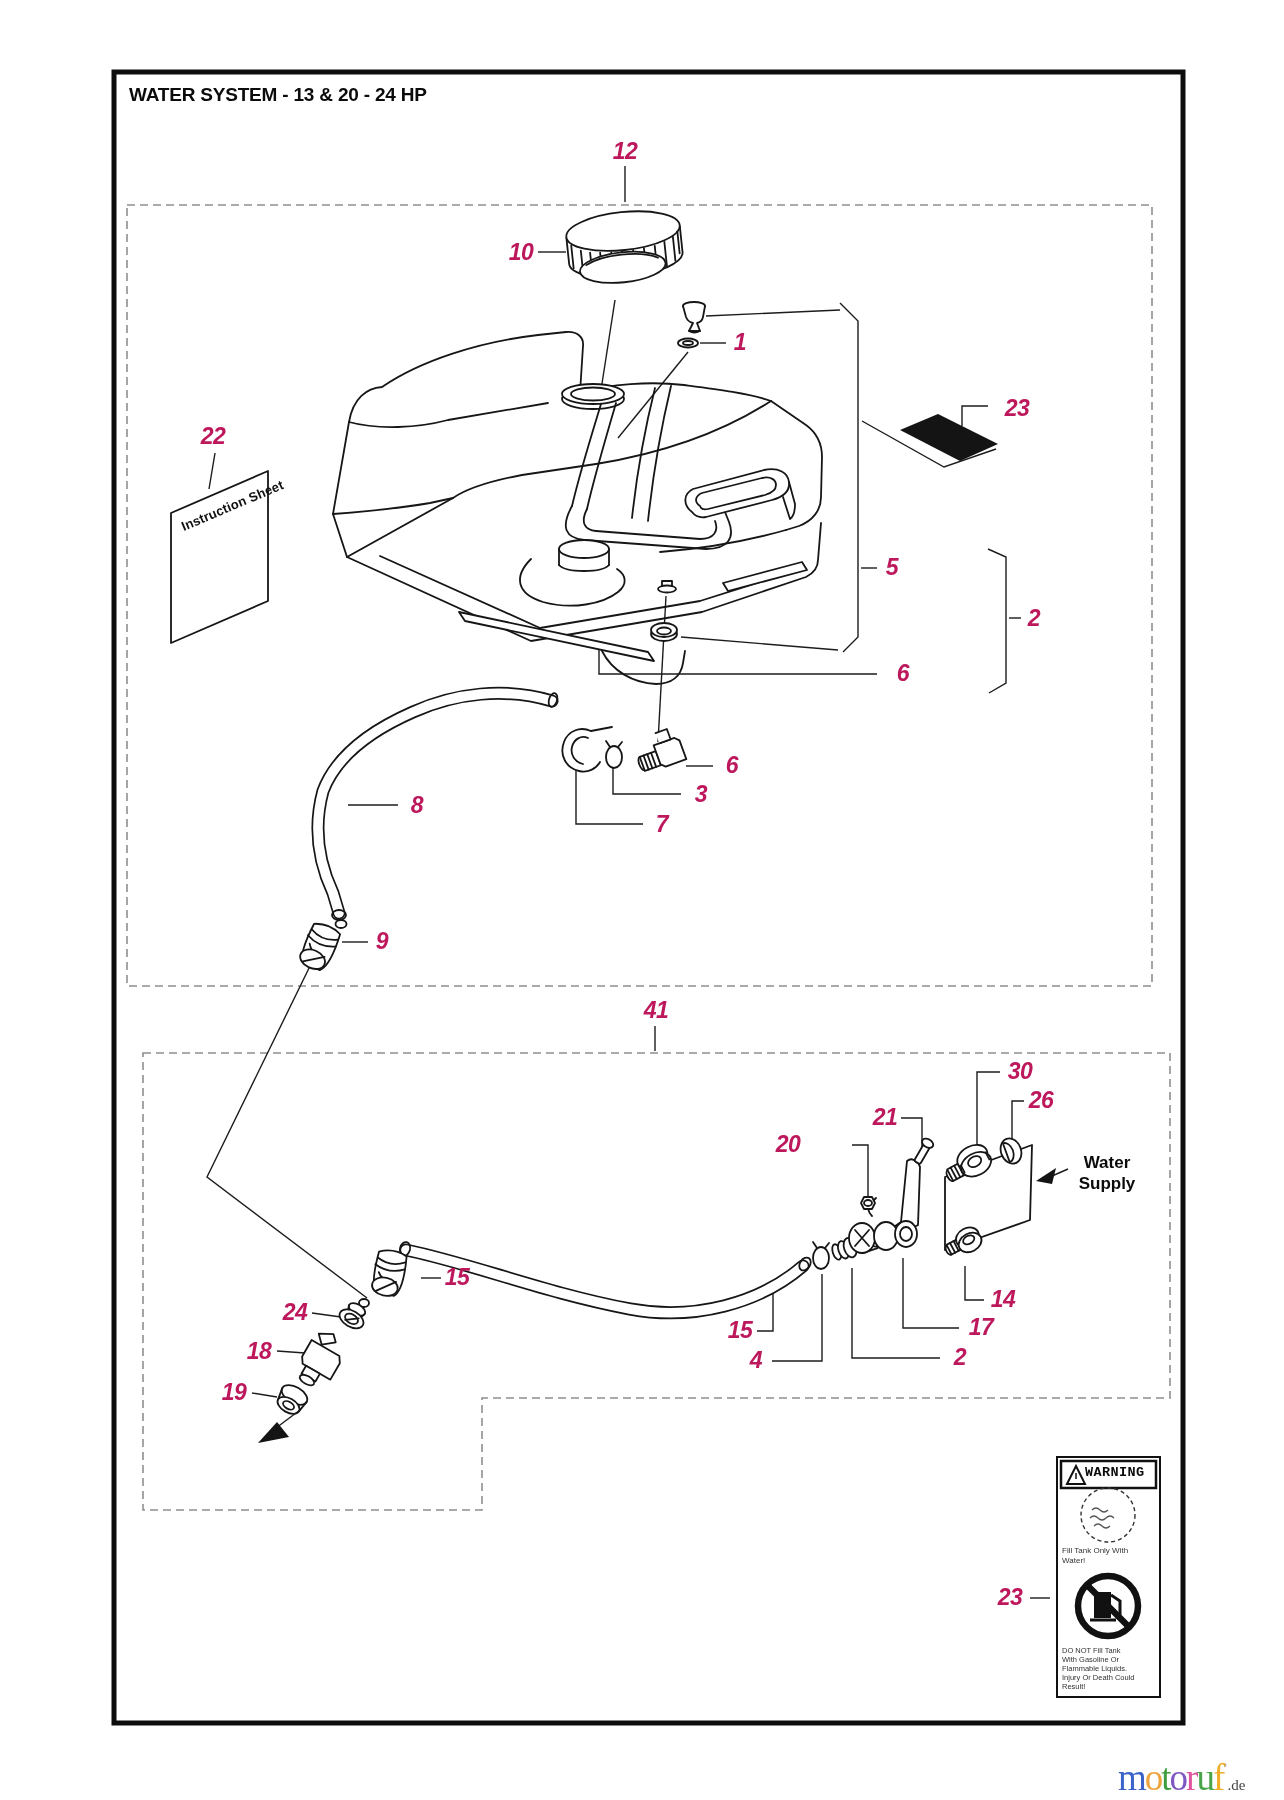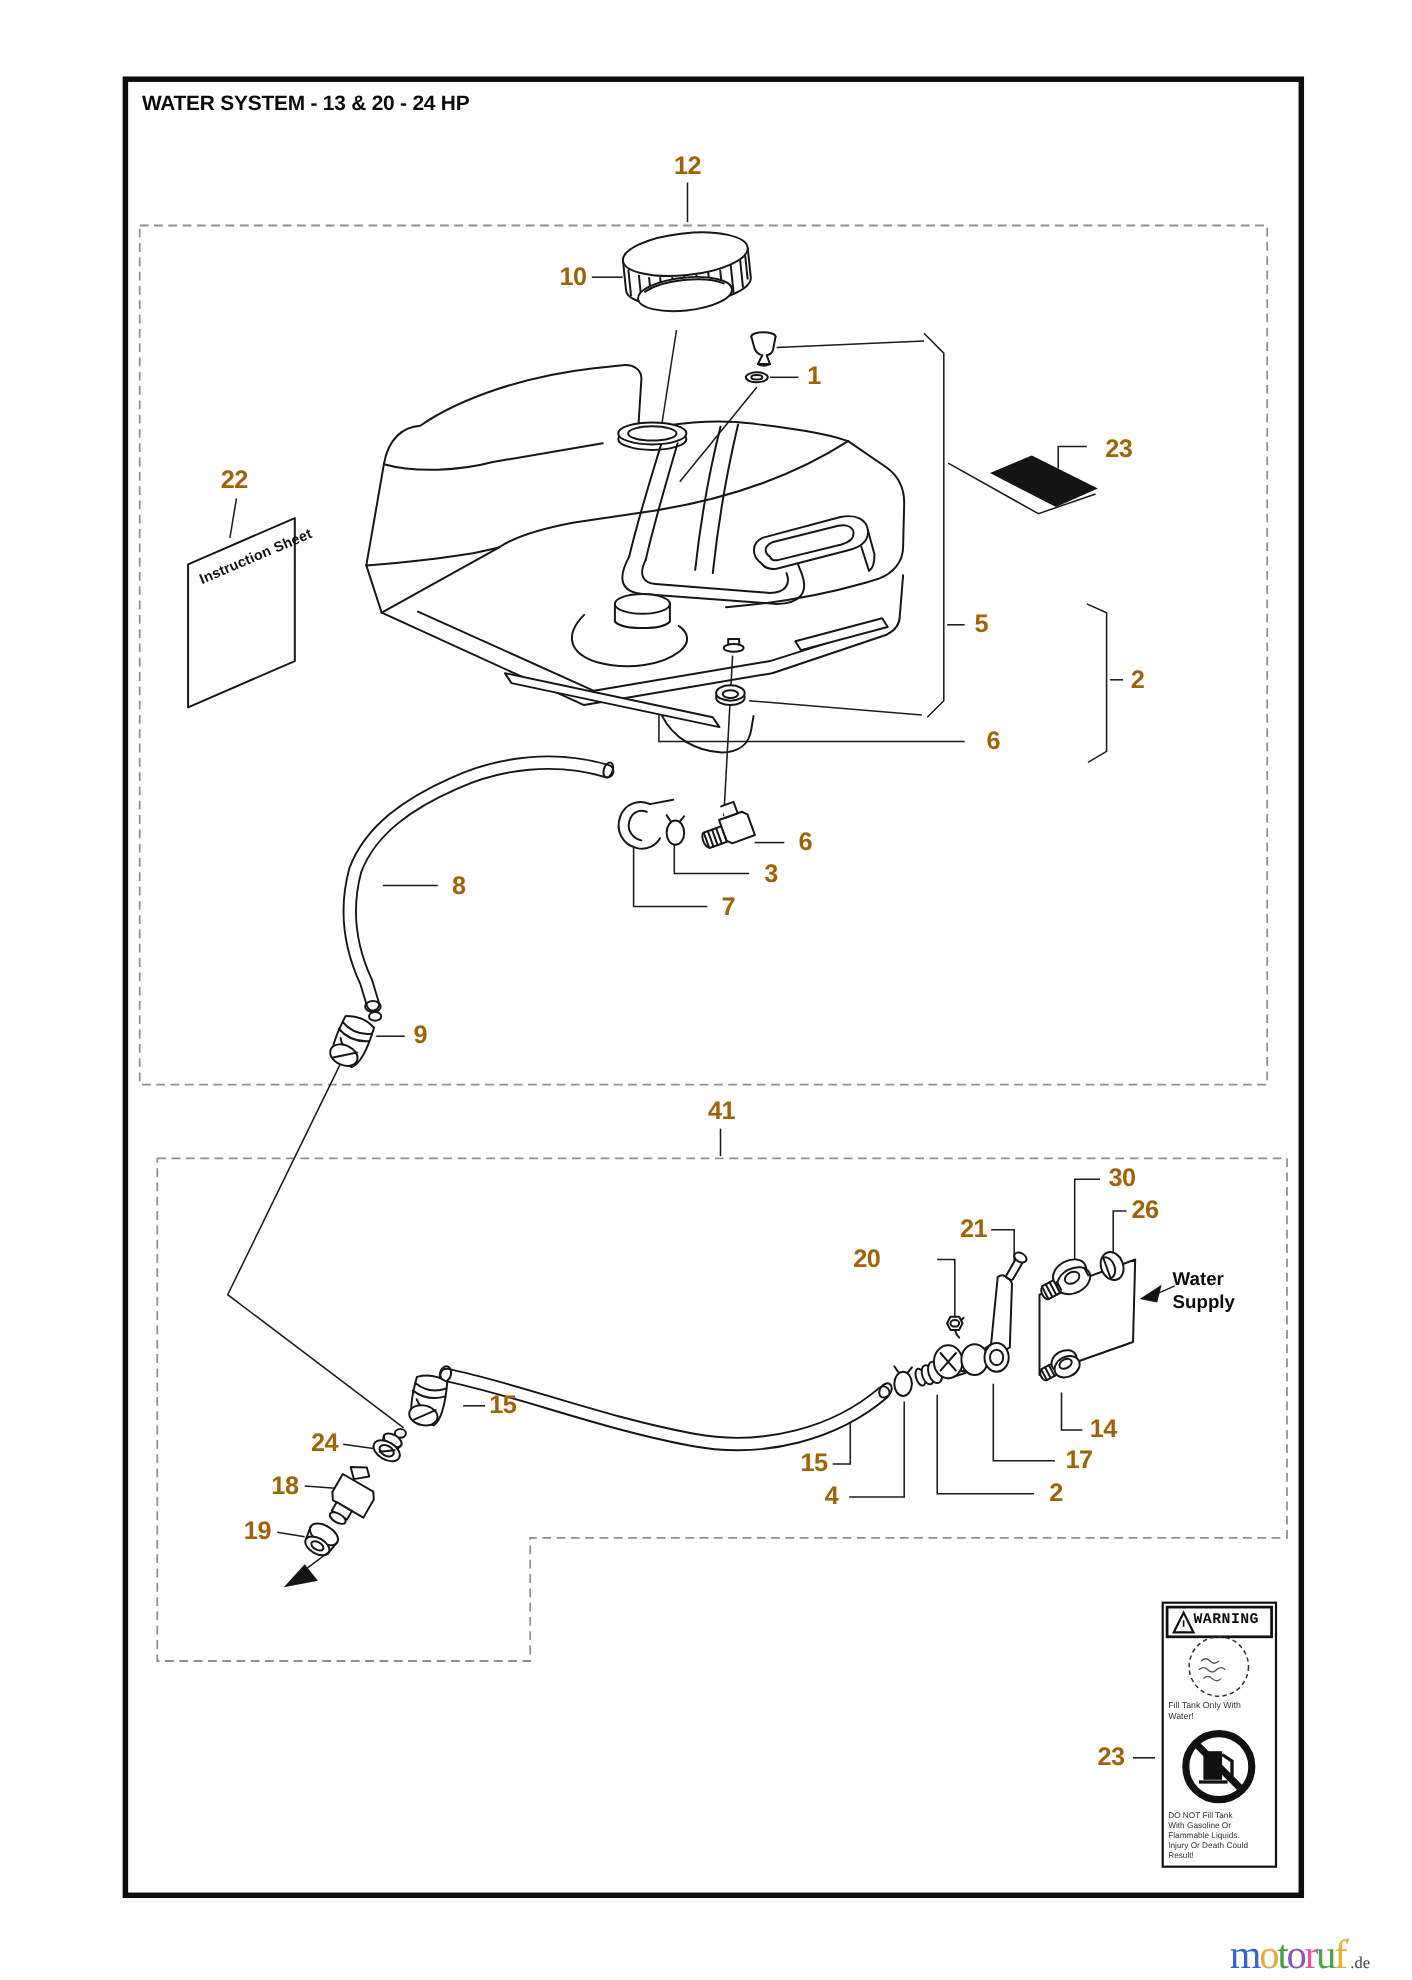--- a/index.html
+++ b/index.html
@@ -3,26 +3,26 @@
 <meta charset="utf-8">
 <style>
   html,body{margin:0;padding:0;background:#fff;}
   #page{position:relative;width:1252px;height:1800px;background:#fff;overflow:hidden;
         font-family:"Liberation Sans",sans-serif;}
   #art{position:absolute;left:0;top:0;}
   .ln{stroke:#161616;stroke-width:1.8;fill:none;stroke-linecap:round;stroke-linejoin:round;}
   .ld{stroke:#1c1c1c;stroke-width:1.4;fill:none;}
   .dash{stroke:#8f8f8f;stroke-width:1.6;fill:none;stroke-dasharray:8 5;}
   .pn{position:absolute;transform:translate(-50%,-50%);font-weight:bold;font-size:23px;
-      color:#a16207;letter-spacing:-0.5px;white-space:nowrap;}
+      color:#be185d;letter-spacing:-0.5px;white-space:nowrap;font-style:italic;}
   .title{position:absolute;left:129px;top:84px;font-weight:bold;font-size:19px;color:#0b0b0b;
          letter-spacing:-0.2px;}
   .instr{position:absolute;left:179px;top:520px;font-weight:bold;font-size:13px;color:#111;
          transform:rotate(-23deg);transform-origin:left top;letter-spacing:0.2px;}
-  .wsupply{position:absolute;left:1066px;top:1152px;width:82px;
+  .wsupply{position:absolute;left:1066px;top:1152px;width:82px;text-align:center;
            font-weight:bold;font-size:17px;line-height:21px;color:#0b0b0b;white-space:pre-line;}
   .warnhead{position:absolute;left:1085px;top:1465px;font-weight:bold;font-size:13.5px;
             color:#0b0b0b;letter-spacing:0.4px;font-family:Liberation Mono, monospace;}
   .warncap1{position:absolute;left:1062px;top:1546px;width:94px;font-size:8px;line-height:10px;
             color:#333;white-space:pre-line;}
   .warncap2{position:absolute;left:1062px;top:1646px;width:96px;font-size:7.5px;line-height:9px;
             color:#333;white-space:pre-line;}
   .logo{position:absolute;left:1118px;top:1756px;font-family:"Liberation Serif",serif;
         font-size:37px;letter-spacing:-2px;white-space:nowrap;}
   .logo .lsuffix{font-size:15px;letter-spacing:0;color:#444;margin-top:32px;}

